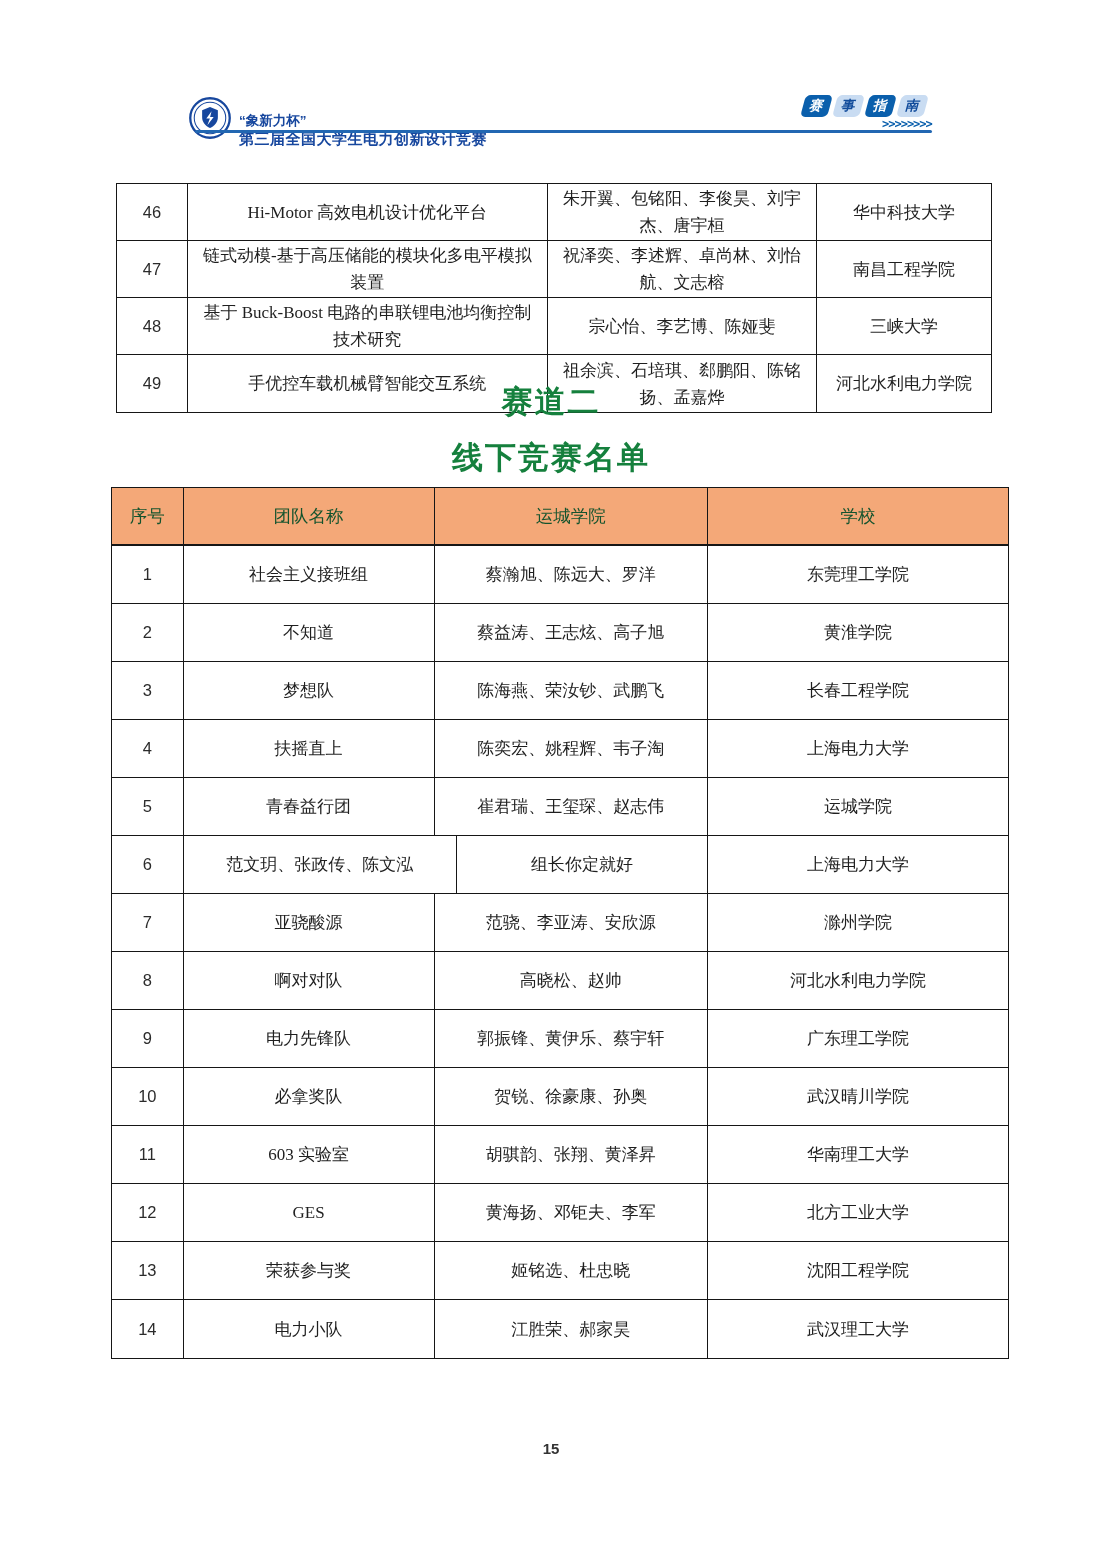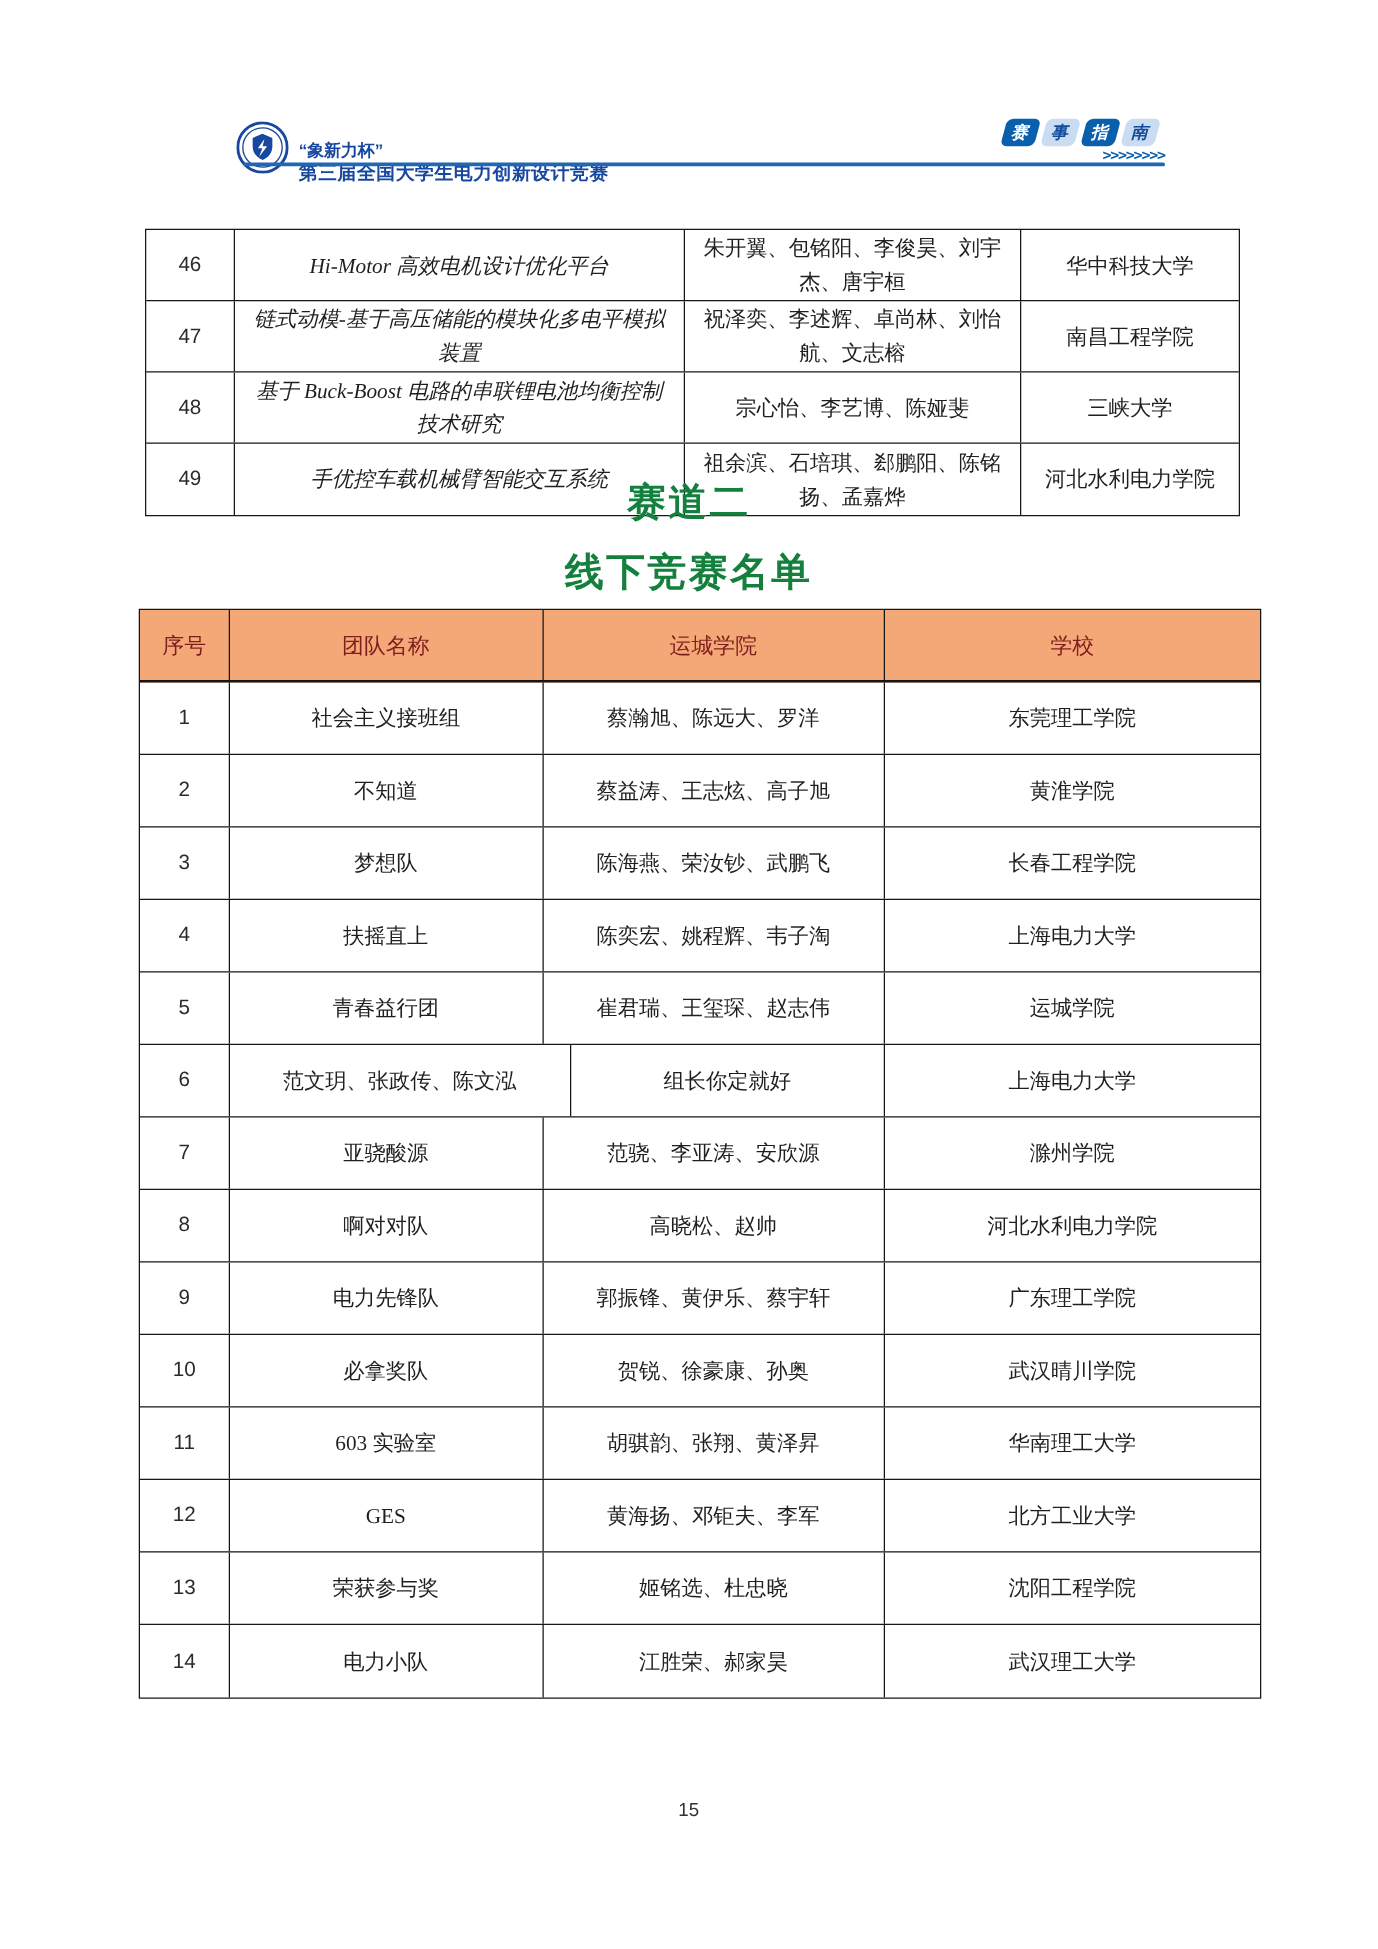--- a/index.html
+++ b/index.html
@@ -28,41 +28,41 @@
   .td{box-sizing:border-box;display:flex;align-items:center;justify-content:center;
       text-align:center;padding:2px 10px;font-size:17px;line-height:27px;
       border-right:1px solid #161616;}
   .tr .td:last-child{border-right:none;}
   .num{font-family:"Liberation Sans","DejaVu Sans",sans-serif;font-size:16.5px;color:#2b2b2b;}
 
   .t1{left:116px;top:139px;width:876px;margin-top:44px;}
   .t1 .tr{height:57px;border-bottom:1px solid #161616;}
   .t1 .tr:last-child{border-bottom:none;}
   .t1 .c1{width:8.1%;}
-  .t1 .c2{width:41.2%;font-style:italic;}
+  .t1 .c2{width:41.2%;}
   .t1 .c3{width:30.8%;}
   .t1 .c4{width:19.9%;}
 
   .t2{left:111px;top:487px;width:898px;border-width:1.6px;}
   .t2 .tr{height:58px;border-bottom:1.8px solid #161616;}
   .t2 .tr:last-child{border-bottom:none;}
   .t2 .thead{background:#F4A878;border-bottom:2.4px solid #161616;}
-  .t2 .thead .td{font-size:17.5px;color:#7f1d1d;}
+  .t2 .thead .td{font-size:17.5px;color:#14532d;}
   .t2 .c1{width:8%;}
   .t2 .c2{width:28%;}
   .t2 .c3{width:30.5%;}
   .t2 .c4{width:33.5%;}
 
   
   .heading{position:absolute;left:0;width:100%;margin:0;text-align:center;
            font-size:31px;font-weight:bold;color:#15803d;letter-spacing:2px;}
   .h-track{top:381px;}
   .h-list{top:437px;}
   .pagenum{position:absolute;left:0;top:1440px;width:100%;text-align:center;
-           font-family:"Liberation Sans",sans-serif;font-size:15px;color:#333;}
+           font-family:"Liberation Sans",sans-serif;font-size:15px;color:#333;font-weight:bold;}
 </style>
 </head>
 <body>
 
 <div class="page">
 
   <header>
     <div class="brand">
       <svg width="42" height="42" viewBox="0 0 40 40" aria-hidden="true">
         <circle cx="20" cy="20" r="18.8" fill="#ffffff" stroke="#17479E" stroke-width="2.2"></circle>

